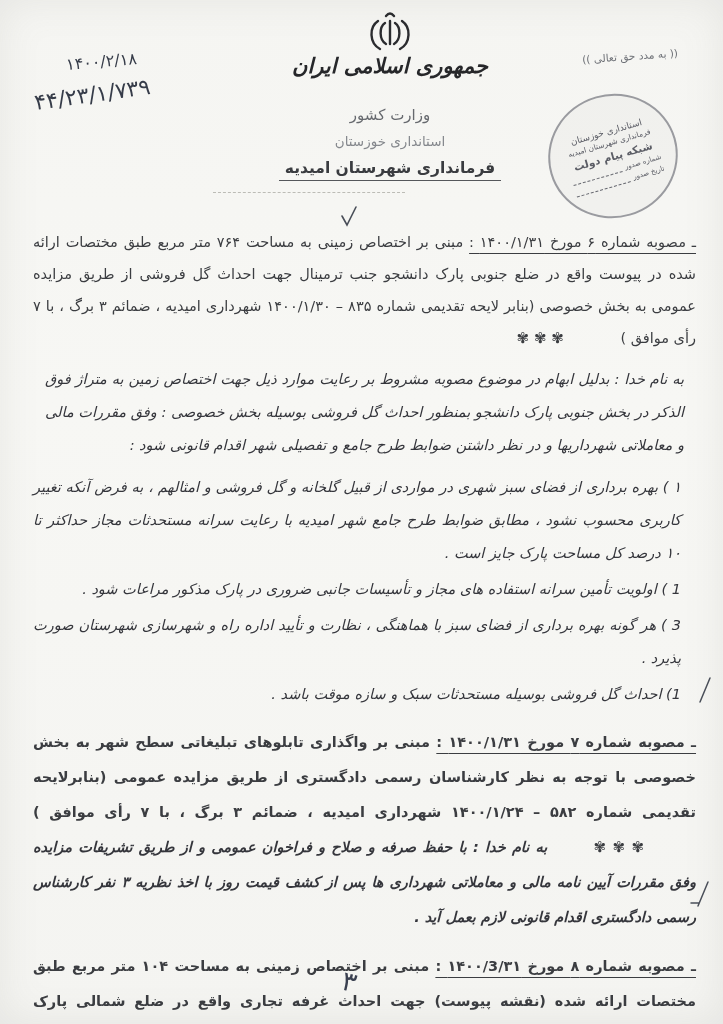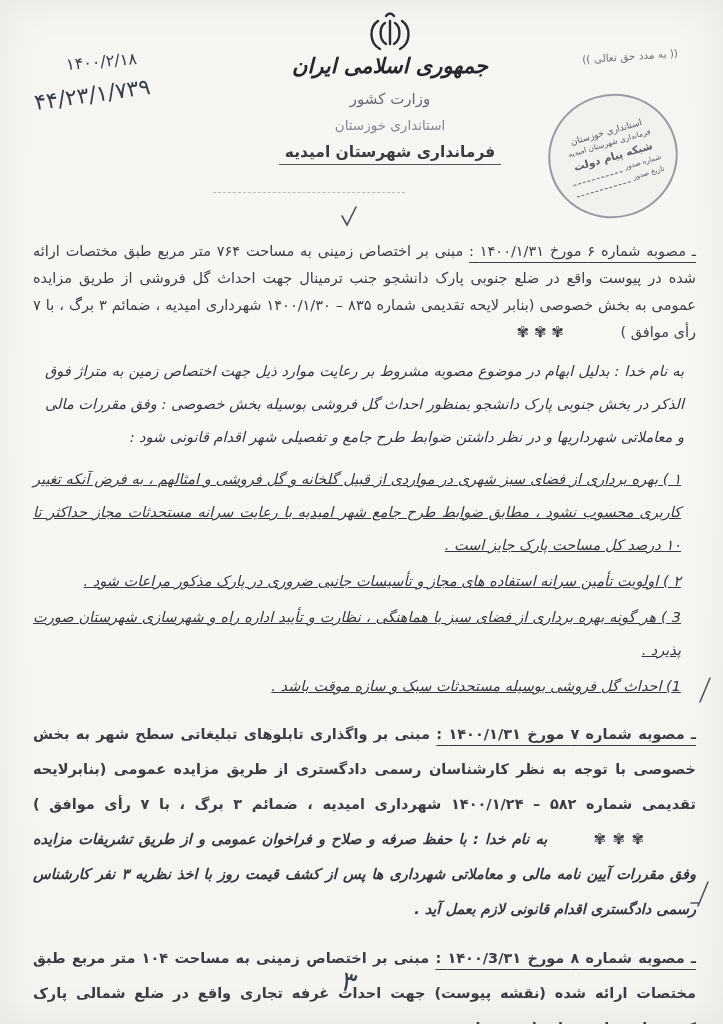--- a/index.html
+++ b/index.html
@@ -8,21 +8,21 @@
     background:linear-gradient(180deg,#f5f5f2 0%,#f7f7f4 40%,#f4f4f1 100%);
     overflow:hidden;
     font-family:"DejaVu Sans", sans-serif;
     color:#3c3e42;
     box-shadow:inset 0 0 40px rgba(120,120,115,.12);
   }
   
   .header{position:absolute; left:180px; top:10px; width:420px; text-align:center; direction:rtl;}
   .emblem{display:block; margin:0 auto 2px;}
   .h-republic{font-size:21px; font-weight:bold; font-style:italic; color:#26272a; letter-spacing:1px;}
-  .h-ministry{font-size:15px; letter-spacing:7px; color:#66696e; margin-top:12px;}
+  .h-ministry{font-size:15px; letter-spacing:7px; color:#66696e; margin-top:28px;}
   .h-province{font-size:13.5px; letter-spacing:5px; color:#85888d; margin-top:9px;}
   .h-office-wrap{margin-top:9px;}
   .h-office{display:inline-block; font-size:15.5px; font-weight:bold; color:#3a3c40;
     border-bottom:1.5px solid #55575b; padding:0 6px 3px; letter-spacing:2px;}
   .header-sep{position:absolute; left:213px; top:192px; width:192px; border-top:1.5px dashed #bcbcb6;}
   
   .hand{color:#363c49; direction:rtl;}
   .hand-date{position:absolute; left:66px; top:52px; font-size:16px; letter-spacing:3px; transform:rotate(-5deg);}
   .hand-number{position:absolute; left:34px; top:82px; font-size:22px; letter-spacing:3px; transform:rotate(-8deg);}
   .invocation{position:absolute; left:552px; top:50px; width:156px; font-size:10.5px;
@@ -42,27 +42,27 @@
   .stamp .s3{font-size:10.5px; font-weight:bold; margin-top:1px;}
   .stamp .srow{display:flex; align-items:flex-end; justify-content:center; gap:3px; font-size:7px; width:92px; margin-top:2px;}
   .stamp .srow .dash{flex:1; border-bottom:1px dashed rgba(70,72,82,.8); height:6px;}
   
   .tick{position:absolute; color:#4a4f59;}
   
   .body{
     position:absolute; top:226px; right:27px; left:33px;
     direction:rtl; text-align:justify; font-size:14.5px; color:#3b3d41;
   }
-  .p-res{line-height:27px; margin:12px 0 9px;}
+  .p-res{line-height:32px; margin:0 0 9px;}
   .res-title{text-decoration:underline; text-underline-offset:6px; text-decoration-thickness:1px;}
   .flowers{letter-spacing:9px; font-size:15px; color:#3a3c40; margin-right:52px; margin-left:40px; white-space:nowrap;}
   .response{font-style:italic; line-height:33px; margin:3px 12px 9px; color:#35363c;}
   .response-inline{font-style:italic; color:#35363c;}
   .items{list-style:none; margin:0 0 14px; padding:0 15px 0 0; font-style:italic; color:#35363c;}
-  .items li{line-height:33px; margin-bottom:3px;text-decoration:underline;}
+  .items li{line-height:33px; margin-bottom:3px;}
   .p-long{line-height:35px; margin:0 0 8px;font-weight:bold;}
 </style>
 </head>
 <body>
 
 <div class="page">
 
   <div class="header">
     <svg class="emblem" width="58" height="42" viewBox="0 0 58 42">
       <g fill="none" stroke="#2b2c2f" stroke-width="2.4" stroke-linecap="round">
@@ -116,21 +116,21 @@
     <p class="p-res">
       <span class="res-title">ـ مصوبه شماره ۶ مورخ ۱۴۰۰/۱/۳۱ :</span>
       <span>مبنی بر اختصاص زمینی به مساحت ۷۶۴ متر مربع طبق مختصات ارائه شده در پیوست واقع در ضلع جنوبی پارک دانشجو جنب ترمینال جهت احداث گل فروشی از طریق مزایده عمومی به بخش خصوصی (بنابر لایحه تقدیمی شماره ۸۳۵ – ۱۴۰۰/۱/۳۰ شهرداری امیدیه ، ضمائم ۳ برگ ، با ۷ رأی موافق )</span>
       <span class="flowers">✾ ✾ ✾</span>
     </p>
 
     <p class="response">به نام خدا :  بدلیل ابهام در موضوع مصوبه مشروط بر رعایت موارد ذیل جهت اختصاص  زمین به متراژ فوق الذکر در بخش جنوبی پارک دانشجو بمنظور احداث گل فروشی بوسیله بخش خصوصی : وفق مقررات مالی و معاملاتی شهرداریها و در نظر داشتن ضوابط طرح جامع و تفصیلی شهر اقدام قانونی شود :</p>
 
     <ol class="items">
       <li>۱ ) بهره برداری از فضای سبز شهری در مواردی از قبیل گلخانه و گل فروشی و امثالهم ، به فرض آنکه تغییر کاربری محسوب نشود ، مطابق ضوابط طرح جامع شهر امیدیه با رعایت سرانه مستحدثات مجاز حداکثر تا ۱۰ درصد کل مساحت پارک جایز است .</li>
-      <li>۲ ) اولویت تأمین سرانه استفاده های مجاز و تأسیسات جانبی ضروری در پارک مذکور مراعات شود .</li>
+      <li>1 ) اولویت تأمین سرانه استفاده های مجاز و تأسیسات جانبی ضروری در پارک مذکور مراعات شود .</li>
       <li>3 ) هر گونه بهره برداری از فضای سبز با هماهنگی ، نظارت و تأیید اداره راه و شهرسازی شهرستان صورت پذیرد .</li>
       <li>1) احداث گل فروشی بوسیله مستحدثات سبک و سازه موقت باشد .</li>
     </ol>
 
     <p class="p-long">
       <span class="res-title">ـ مصوبه شماره ۷ مورخ ۱۴۰۰/۱/۳۱ :</span>
       <span>مبنی بر واگذاری تابلوهای تبلیغاتی سطح شهر به بخش خصوصی با توجه به نظر کارشناسان رسمی دادگستری از طریق مزایده عمومی  (بنابرلایحه تقدیمی شماره ۵۸۲ – ۱۴۰۰/۱/۲۴ شهرداری امیدیه ، ضمائم ۳ برگ ، با ۷ رأی موافق )</span>
       <span class="flowers">✾ ✾ ✾</span>
       <span class="response-inline">به نام خدا :  با حفظ صرفه و صلاح و فراخوان عمومی و از طریق تشریفات مزایده وفق مقررات آیین نامه مالی و معاملاتی شهرداری ها پس از کشف قیمت روز با اخذ نظریه ۳ نفر کارشناس رسمی دادگستری اقدام قانونی لازم بعمل آید .</span>
     </p>

